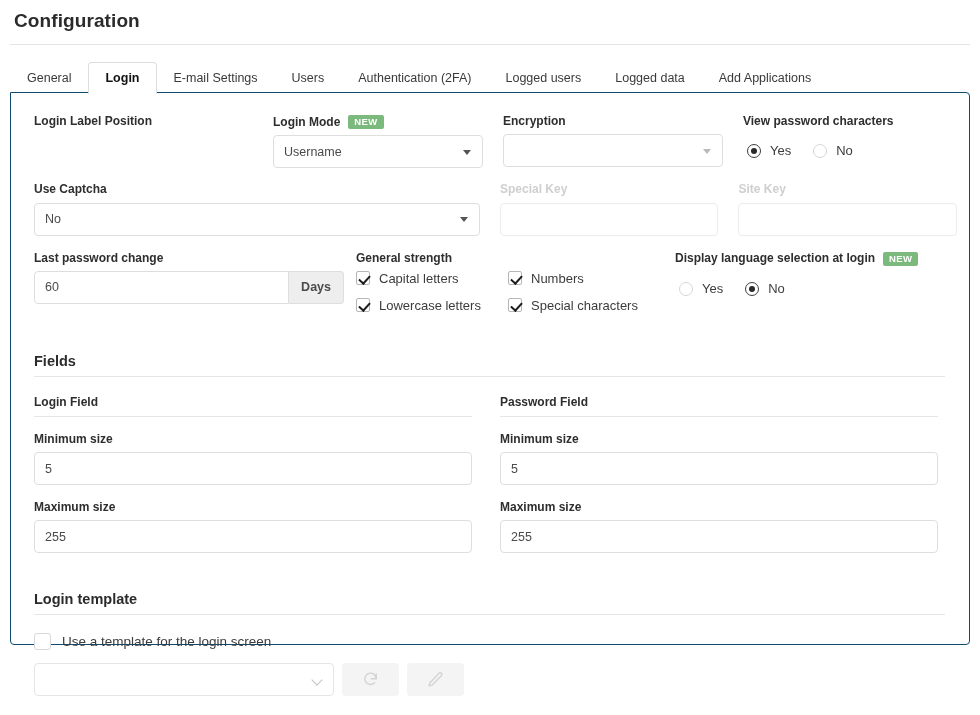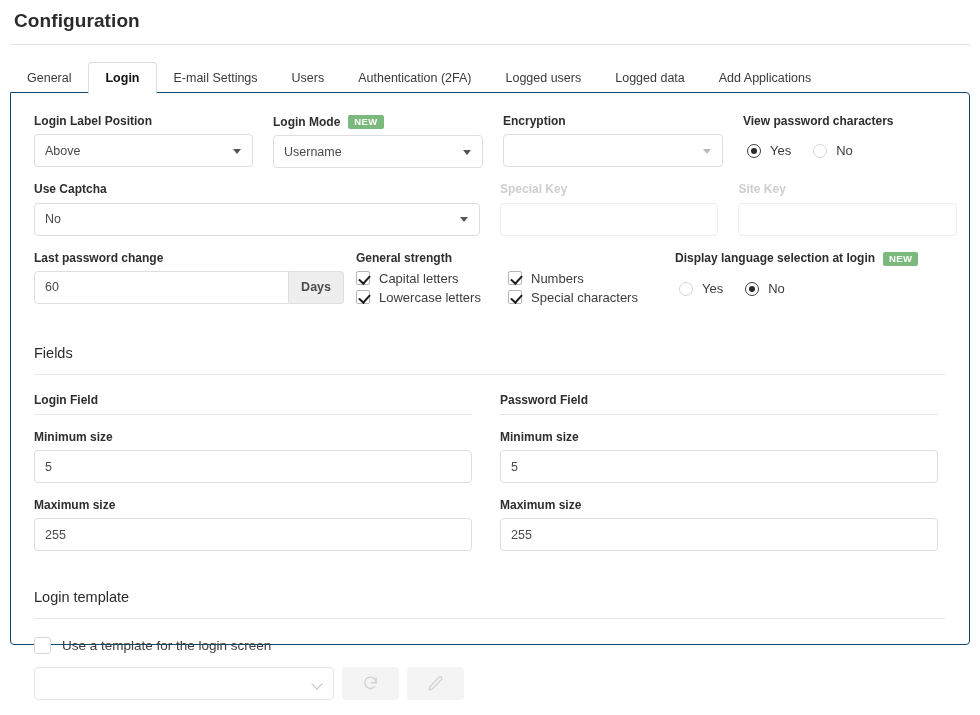--- a/index.html
+++ b/index.html
@@ -170,21 +170,21 @@
     display: flex; align-items: center;
     padding: 11px 12px;
     font-size: 12.5px;
     color: #4b4b4b;
     font-weight: bold;
   }
   .c-strength { width: 305px; margin-left: 12px; }
   .chk-grid {
     display: grid;
     grid-template-columns: 152px 152px;
-    row-gap: 4px;
+    row-gap: 12px;
   }
   .chk-item { display: flex; align-items: center; gap: 9px; cursor: pointer; }
   .chk {
     width: 14px; height: 14px;
     border: 1px solid #b6b6b6;
     background: #ffffff;
     border-radius: 2px;
     position: relative;
     flex: none;
   }
@@ -197,23 +197,23 @@
     border-width: 0 2px 2px 0;
     transform: rotate(42deg);
   }
   .chk-label { font-size: 13px; color: #3c3c3c; }
   .c-displaylang { width: 260px; margin-left: 14px; }
 
   
   .section {
     margin: 0 12px 16px 11px;
     font-size: 14.5px;
-    font-weight: normal;
+    font-weight: bold;
     color: #2b2b2b;
-    padding-bottom: 13px;
+    padding-bottom: 7px;
     border-bottom: 1px solid #e6e6e6;
   }
 
   
   .fields-wrap { display: flex; padding: 0 12px 0 11px; margin-top: 18px; }
   .field-col { width: 438px; }
   .field-col.right { margin-left: 28px; }
   .subhead {
     font-size: 12px;
     font-weight: bold;
@@ -280,24 +280,20 @@
   <div class="tab">Logged data</div>
   <div class="tab">Add Applications</div>
 </div>
 
 <div class="card">
 
   <div class="row1">
 
     <div class="c-loginlabel">
       <div class="lbl">Login Label Position</div>
-      <div class="ctrl select">
-        <span>Above</span>
-        <span class="caret"></span>
-      </div>
     </div>
 
     <div class="c-loginmode">
       <div class="lbl">
         <span>Login Mode</span>
         <span class="badge-new">NEW</span>
       </div>
       <div class="ctrl select">
         <span>Username</span>
         <span class="caret"></span>

